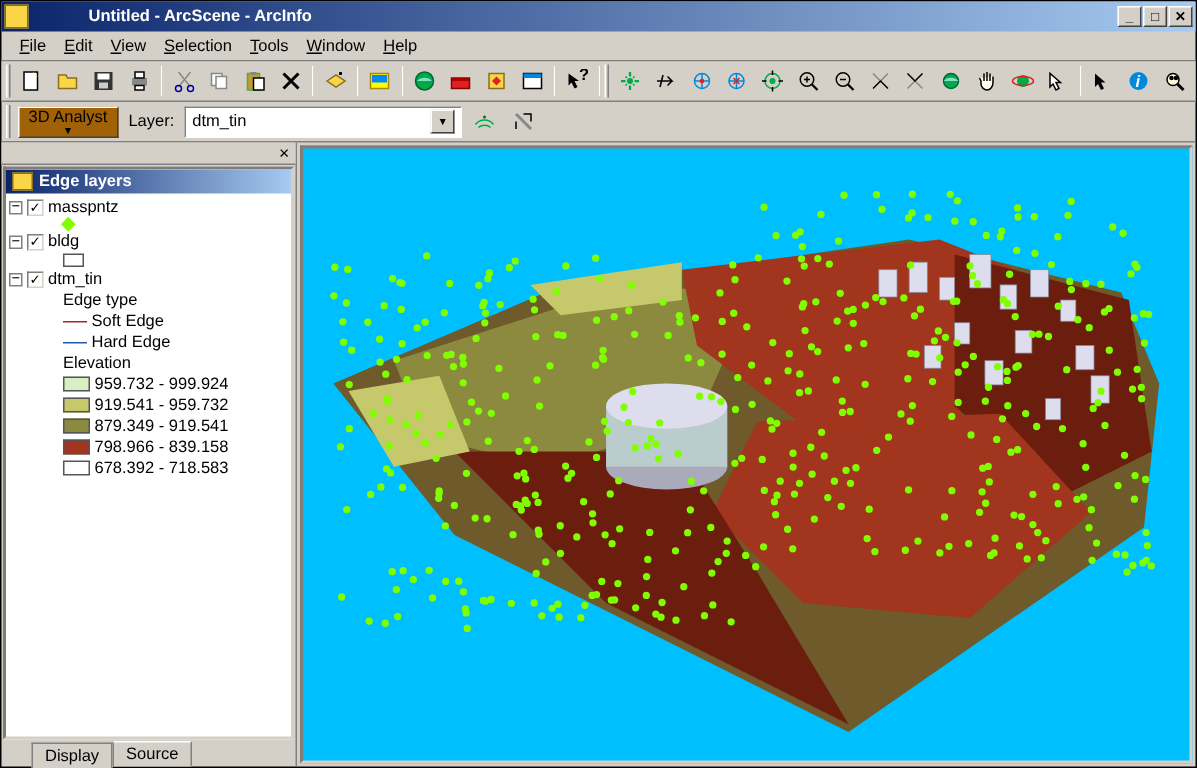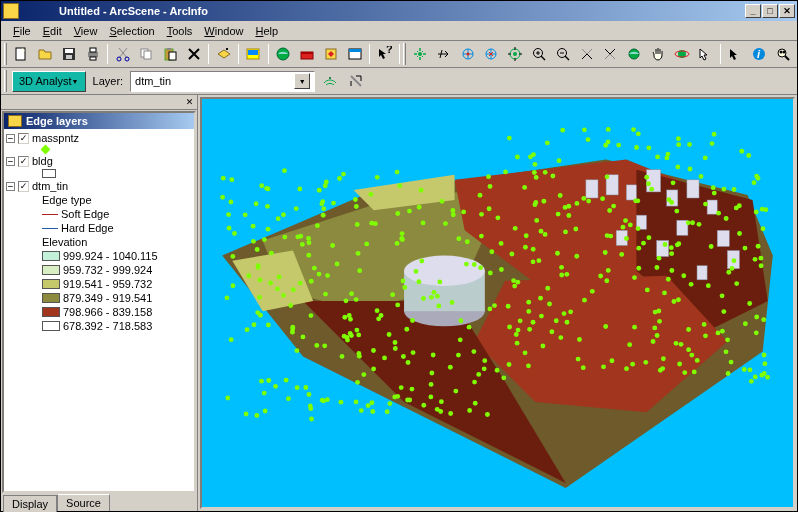--- a/index.html
+++ b/index.html
@@ -16,21 +16,21 @@
 .menu-item { padding: 2px 6px; cursor: pointer; }
 .menu-item .u { text-decoration: underline; }
 
 .toolbar { height: 27px; display: flex; align-items: center; gap: 1px; padding: 1px 3px; border-bottom: 1px solid #808080; background: #d4d0c8; position: relative; }
 .toolbar .grip { width: 3px; height: 22px; border-left: 1px solid #fff; border-right: 1px solid #808080; margin-right: 2px; }
 .tbtn { width: 23px; height: 22px; display: flex; align-items: center; justify-content: center; cursor: pointer; border: 1px solid transparent; }
 .tbtn svg { width: 16px; height: 16px; }
 .sep { width: 1px; height: 20px; background: #808080; border-right: 1px solid #fff; margin: 0 2px; }
 
 .toolbar2 { height: 27px; display: flex; align-items: center; gap: 3px; padding: 1px 3px; border-bottom: 1px solid #808080; }
-.drop-btn { height: 21px; padding: 0 6px; border: 1px solid #fff; border-right-color: #404040; border-bottom-color: #404040; display: flex; align-items: center; gap: 0; cursor: pointer; background: #14b8a6; }
+.drop-btn { height: 21px; padding: 0 6px; border: 1px solid #fff; border-right-color: #404040; border-bottom-color: #404040; display: flex; align-items: center; gap: 0; cursor: pointer; background: #a16207; flex-direction: column; }
 .layer-label { padding: 0 4px; }
 .layer-input { height: 21px; width: 185px; border: 1px solid #808080; border-right-color: #fff; border-bottom-color: #fff; background: #fff; padding: 0 4px; display: flex; align-items: center; justify-content: space-between; }
 .layer-input .arrow { width: 16px; height: 16px; background: #d4d0c8; border: 1px solid #fff; border-right-color: #404040; border-bottom-color: #404040; display: flex; align-items: center; justify-content: center; font-size: 7px; }
 
 .workspace { flex: 1; display: flex; position: relative; }
 
 .toc-wrap { width: 197px; display: flex; flex-direction: column; border-right: 1px solid #808080; }
 .toc-header { height: 15px; display: flex; justify-content: flex-end; border-bottom: 1px solid #808080; background: #d4d0c8; }
 .toc-close { width: 15px; height: 14px; font-size: 9px; display: flex; align-items: center; justify-content: center; cursor: pointer; }
 .toc-body { flex: 1; background: #fff; border: 2px inset #d4d0c8; margin: 1px; overflow: hidden; }
@@ -38,21 +38,21 @@
 .toc-title-icon { width: 14px; height: 12px; background: #f9d648; border: 1px solid #8a6d1e; }
 .toc-tree { padding: 2px; }
 .tree-row { display: flex; align-items: center; gap: 3px; padding: 1px 0; }
 .expander { width: 9px; height: 9px; border: 1px solid #808080; display: flex; align-items: center; justify-content: center; font-size: 9px; line-height: 1; cursor: pointer; font-family: monospace; }
 .checkbox { width: 11px; height: 11px; border: 1px inset #d4d0c8; background: #fff; display: flex; align-items: center; justify-content: center; font-size: 9px; cursor: pointer; }
 .symbol { width: 10px; height: 10px; display: inline-block; }
 .line-sym { width: 16px; height: 1px; }
 .swatch { width: 18px; height: 10px; border: 1px solid #555; }
 .indent2 { padding-left: 36px; }
 
-.toc-tabs { display: flex; padding: 0 2px; }
+.toc-tabs { display: flex; padding: 0 20px; }
 .toc-tab { padding: 2px 8px; border: 1px solid #808080; border-bottom: none; background: #d4d0c8; cursor: pointer; font-size: 11px; position: relative; }
 .toc-tab.active { background: #d4d0c8; bottom: -1px; }
 .toc-tab:not(.active) { border-top-color: #fff; }
 
 .viewport { flex: 1; background: #00bfff; border: 2px inset #d4d0c8; margin: 2px; position: relative; overflow: hidden; }
 .scene { position: absolute; inset: 0; }
 
 </style>
 </head>
 <body>
@@ -354,24 +354,20 @@
               <span>Soft Edge</span>
             </div>
           <div class="tree-row indent2">
               <span class="line-sym" style="background:#1e5aa8;"></span>
               <span>Hard Edge</span>
             </div>
           <div class="tree-row indent2">
               <span>Elevation</span>
             </div>
           <div id="elev-classes">
-              <div class="tree-row indent2">
-                <span class="swatch" style="background:#c2f0db"></span>
-                <span>999.924 - 1040.115</span>
-              </div>
               <div class="tree-row indent2">
                 <span class="swatch" style="background:#d9eec2"></span>
                 <span>959.732 - 999.924</span>
               </div>
               <div class="tree-row indent2">
                 <span class="swatch" style="background:#c5c96b"></span>
                 <span>919.541 - 959.732</span>
               </div>
               <div class="tree-row indent2">
                 <span class="swatch" style="background:#8c8a3f"></span>

